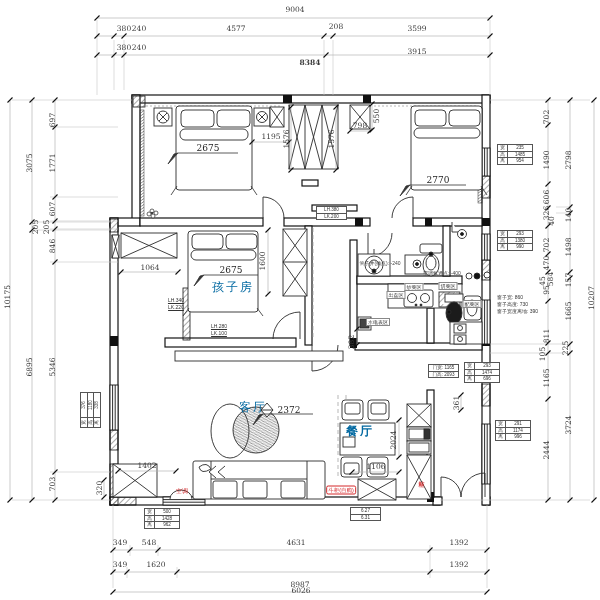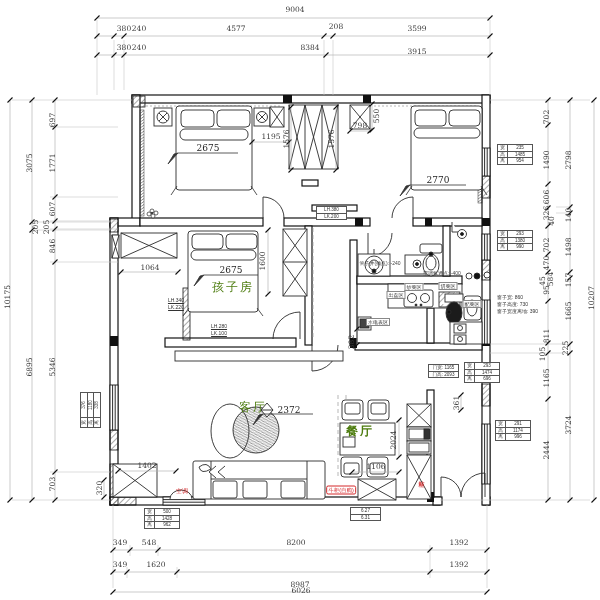--- a/index.html
+++ b/index.html
@@ -4,21 +4,21 @@
 <style>
   html,body{margin:0;padding:0;background:#fff;}
   #plan{position:relative;width:600px;height:600px;background:#fff;overflow:hidden;
         font-family:"Liberation Sans",sans-serif;}
   #cad{position:absolute;left:0;top:0;}
   #labels{position:absolute;left:0;top:0;width:600px;height:600px;pointer-events:none;}
   .lb{position:absolute;transform:translate(-50%,-50%);font:7.5px "DejaVu Serif",serif;
       color:#3a3a3a;white-space:nowrap;line-height:1;}
   .v{transform:translate(-50%,-50%) rotate(-90deg);}
   .ul{font-size:9px;color:#1f1f1f;}
-  .room{font:12px "Liberation Sans",sans-serif;color:#4d7c0f;letter-spacing:2px;}
+  .room{font:12px "Liberation Sans",sans-serif;color:#0369a1;letter-spacing:2px;}
   .t{font:5px "Liberation Sans",sans-serif;color:#444;}
   .tb{font:5px "Liberation Sans",sans-serif;color:#333;border:0.5px solid #888;padding:0 1px;background:#fff;}
   .tl{transform:translate(0,-50%);font:5px "Liberation Sans",sans-serif;color:#333;}
   .tu{font:5px "Liberation Sans",sans-serif;color:#333;text-decoration:underline;}
   .r{font:6px "Liberation Sans",sans-serif;color:var(--red);}
   .rb{font:5.5px "Liberation Sans",sans-serif;color:var(--red);border:0.6px solid var(--red);
       border-radius:2px;padding:0 1px;background:#fff;}
   .rv{font:6px "Liberation Sans",sans-serif;color:var(--red);writing-mode:vertical-rl;letter-spacing:1px;}
   .wtab{position:absolute;background:#fff;border:0.6px solid #555;
         font:4.6px "Liberation Sans",sans-serif;color:#333;line-height:5.6px;}
@@ -441,25 +441,25 @@
 
 <div id="labels">
       <span class="lb " style="left: 295px; top: 10px;">9004</span>
       <span class="lb " style="left: 124px; top: 29px;">380</span>
       <span class="lb " style="left: 139px; top: 29px;">240</span>
       <span class="lb " style="left: 236px; top: 29px;">4577</span>
       <span class="lb " style="left: 336px; top: 27px;">208</span>
       <span class="lb " style="left: 417px; top: 29px;">3599</span>
       <span class="lb " style="left: 124px; top: 48px;">380</span>
       <span class="lb " style="left: 139px; top: 48px;">240</span>
-      <span class="lb " style="left: 310px; top: 48px;">8384</span>
+      <span class="lb " style="left: 310px; top: 63px; font-weight: bold;">8384</span>
       <span class="lb " style="left: 417px; top: 52px;">3915</span>
       <span class="lb " style="left: 120px; top: 543px;">349</span>
       <span class="lb " style="left: 149px; top: 543px;">548</span>
-      <span class="lb " style="left: 296px; top: 543px;">8200</span>
+      <span class="lb " style="left: 296px; top: 543px;">4631</span>
       <span class="lb " style="left: 459px; top: 543px;">1392</span>
       <span class="lb " style="left: 120px; top: 565px;">349</span>
       <span class="lb " style="left: 156px; top: 565px;">1620</span>
       <span class="lb " style="left: 301px; top: 591px;">6026</span>
       <span class="lb " style="left: 459px; top: 565px;">1392</span>
       <span class="lb " style="left: 300px; top: 585px;">8987</span>
       <span class="lb v" style="left: 8px; top: 297px;">10175</span>
       <span class="lb v" style="left: 30px; top: 163px;">3075</span>
       <span class="lb v" style="left: 36px; top: 227px;">205</span>
       <span class="lb v" style="left: 30px; top: 367px;">6895</span>

